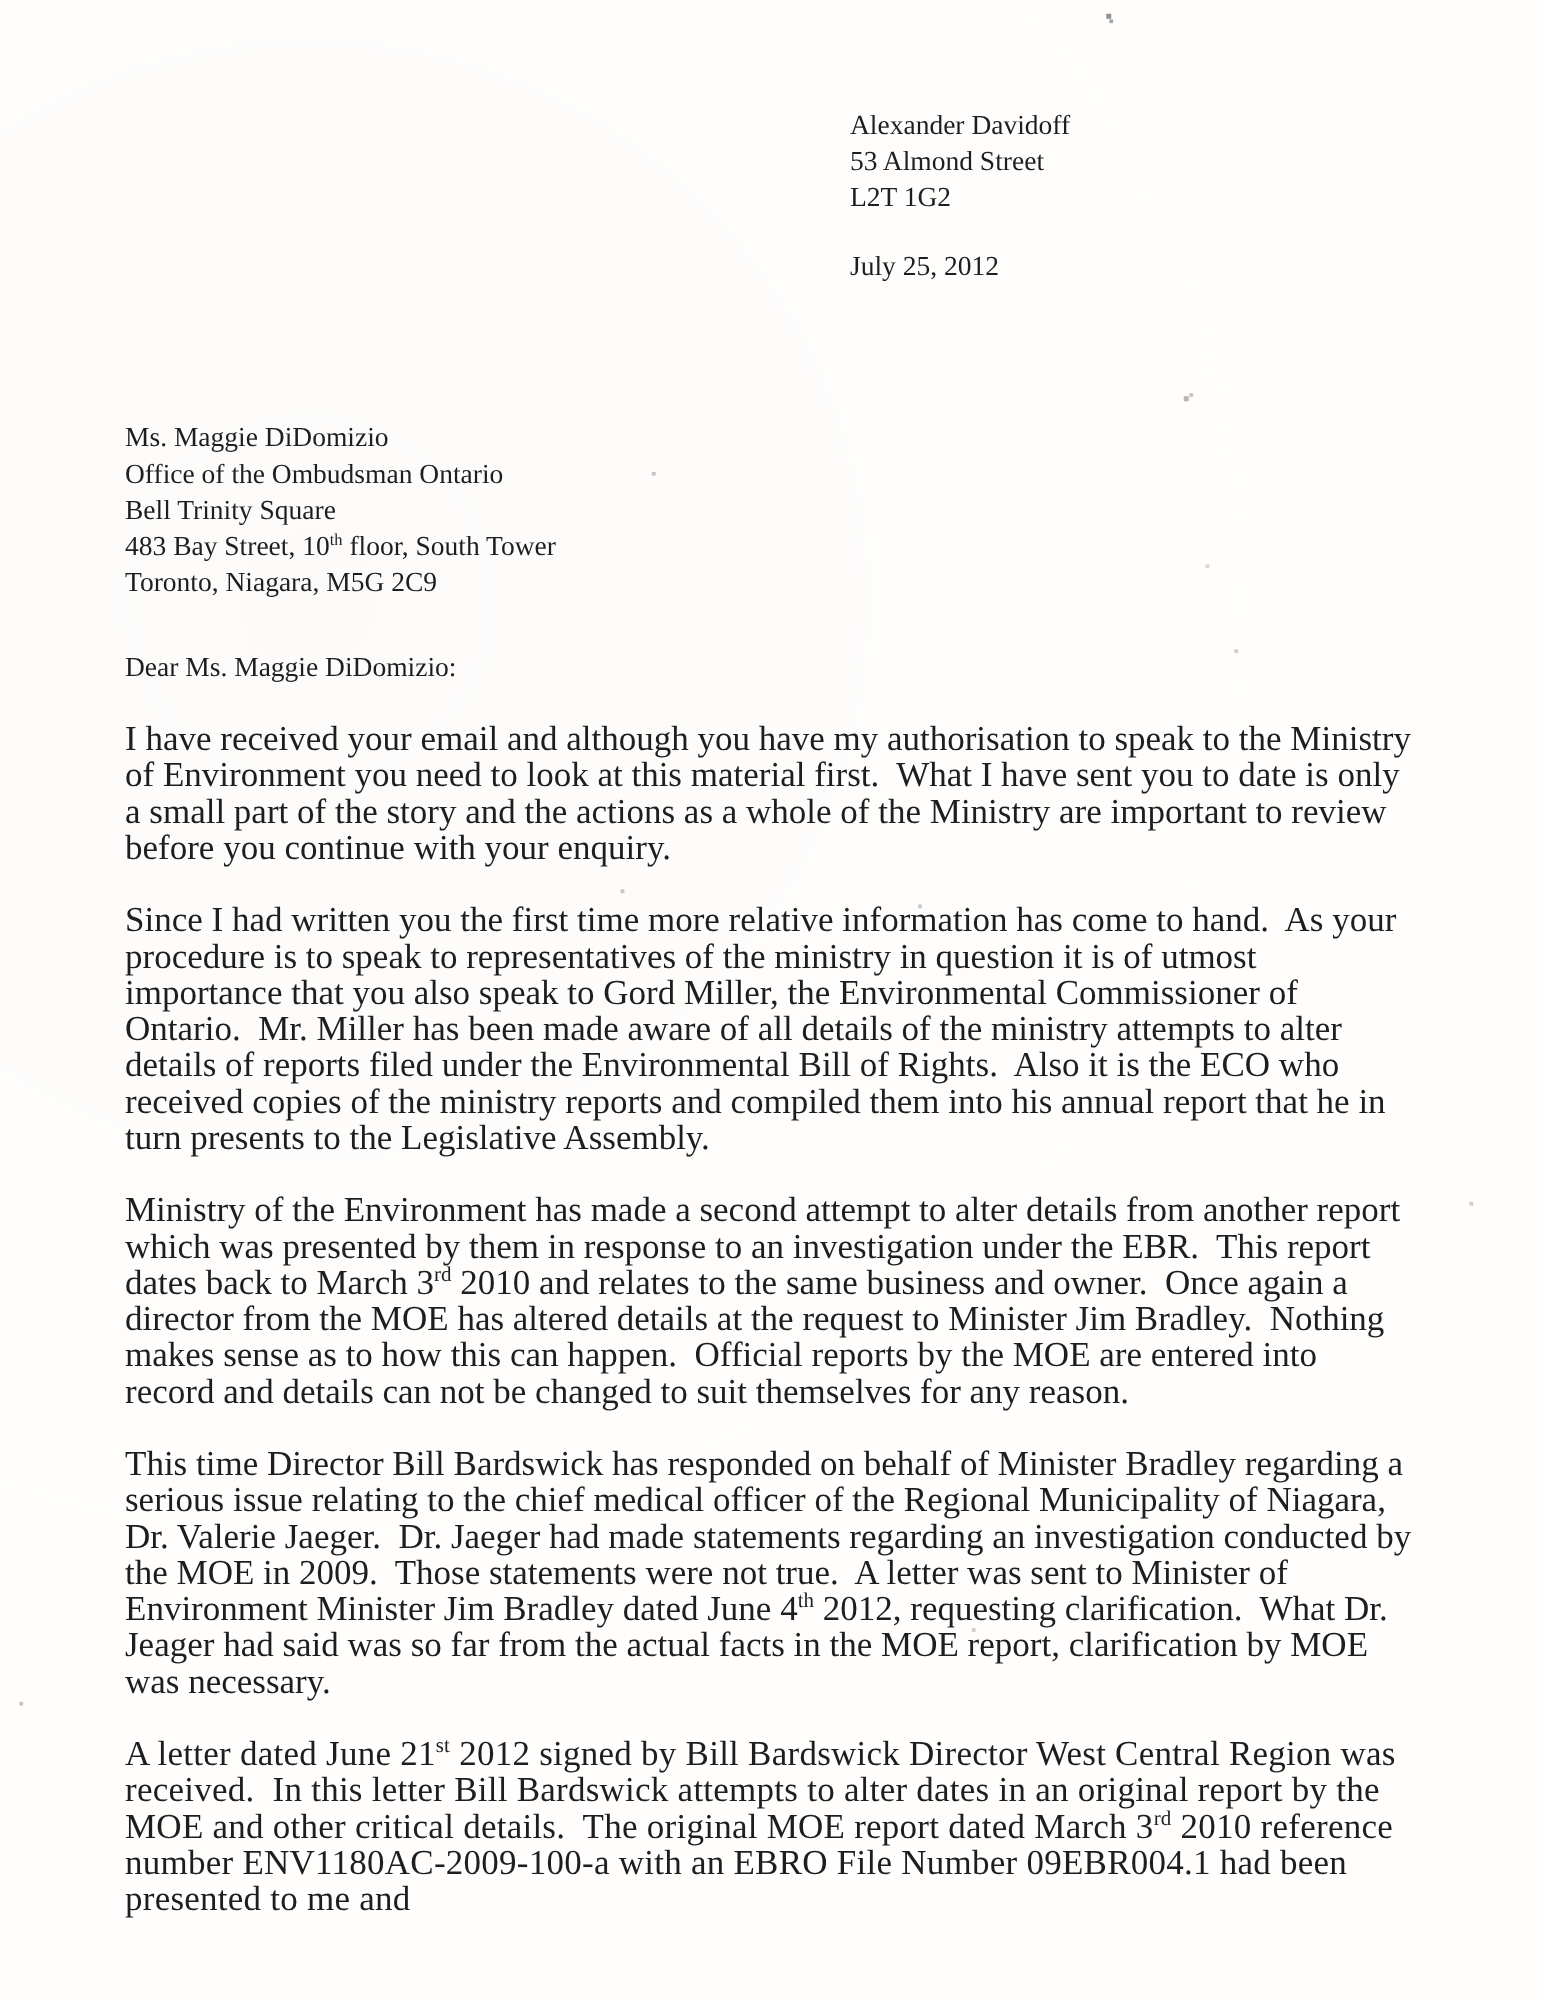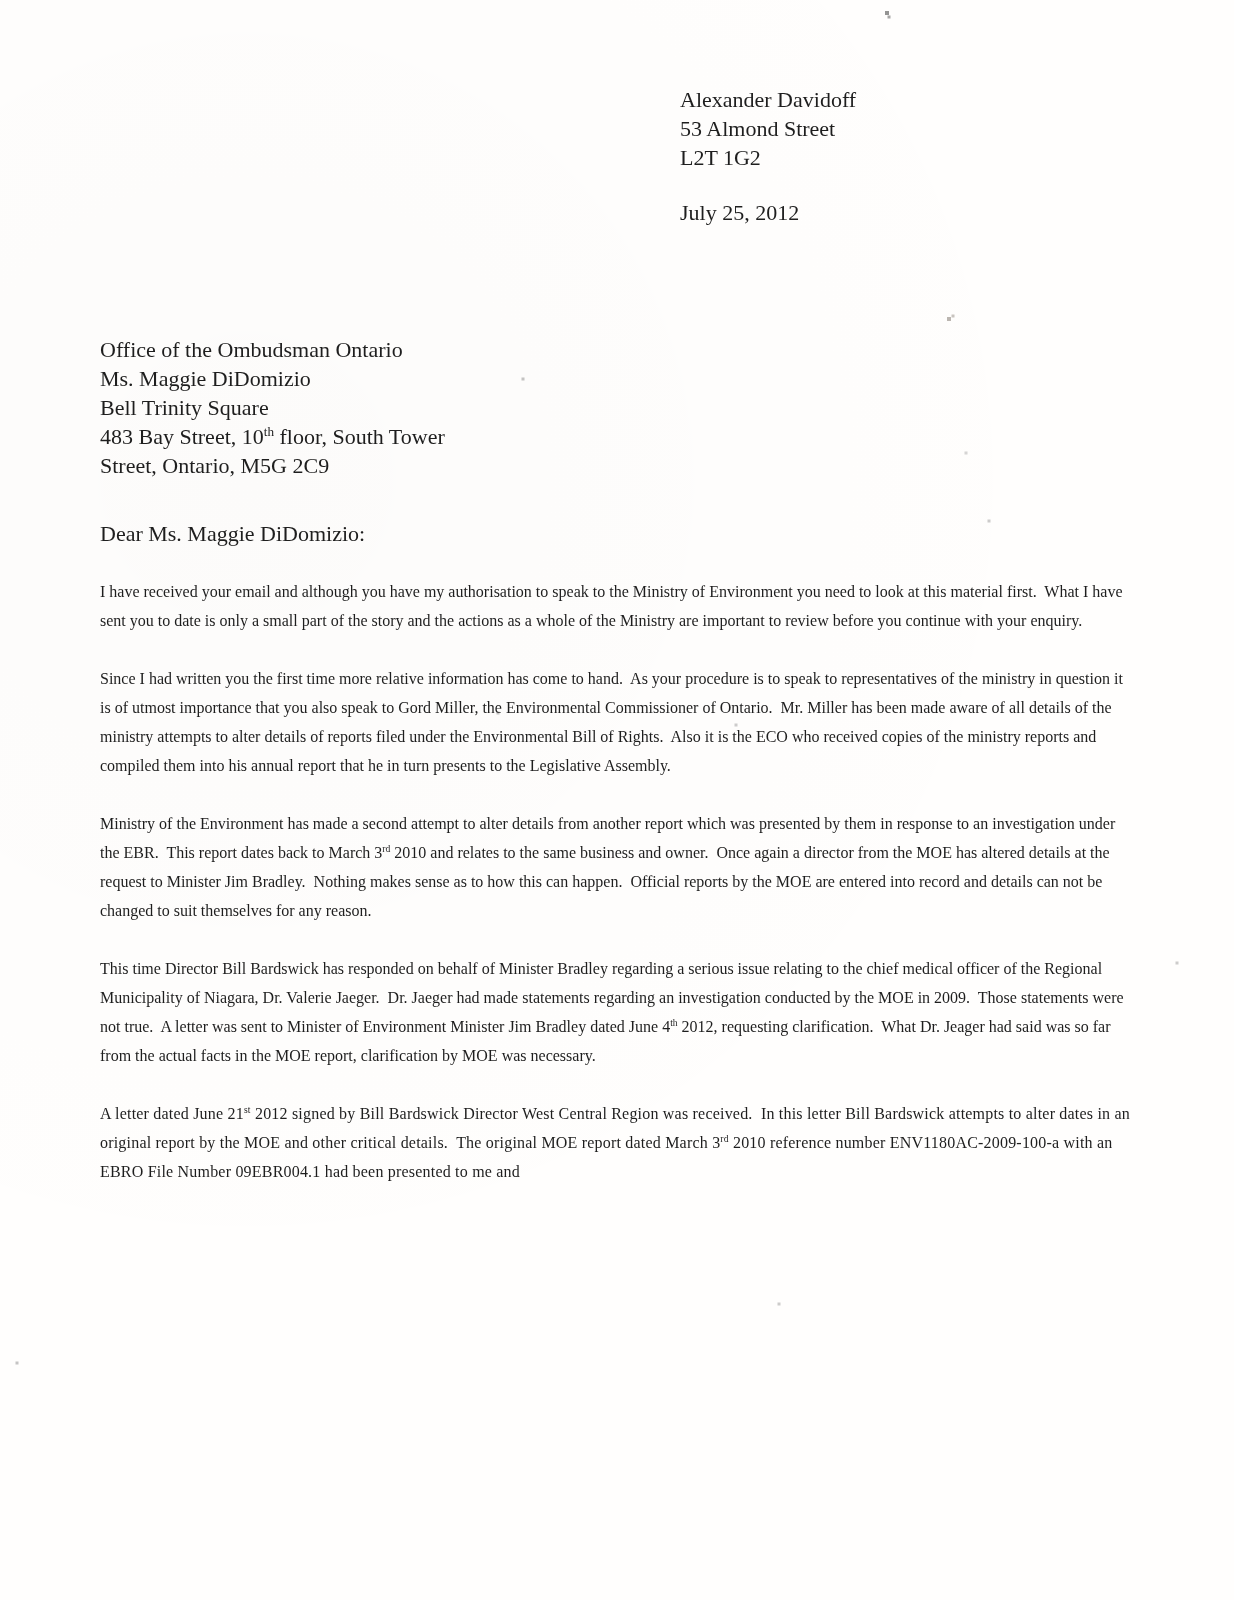--- a/index.html
+++ b/index.html
@@ -42,21 +42,21 @@
   .recipient {
     margin-top: 108px;
   }
   .salutation {
     margin-top: 39px;
     font-size: 22px;
     line-height: 29px;
   }
   .letter-body p {
     margin: 29px 0 0 0;
-    font-size: 16px;
+    font-size: 28px;
     line-height: 29px;
     white-space: pre-wrap;
     text-align: left;
   }
   .letter-body p.bold {
     font-weight: normal;
     letter-spacing: 0.2px;
   }
   sup {
     font-size: 60%;
@@ -100,25 +100,25 @@
 
   <div class="sender">
       <div class="line">Alexander Davidoff</div>
       <div class="line">53 Almond Street</div>
       <div class="line">L2T 1G2</div>
     </div>
 
   <div class="date">July 25, 2012</div>
 
   <div class="recipient">
+      <div class="line"><span>Ms. Maggie DiDomizio</span></div>
       <div class="line"><span>Office of the Ombudsman Ontario</span></div>
-      <div class="line"><span>Ms. Maggie DiDomizio</span></div>
       <div class="line"><span>Bell Trinity Square</span></div>
       <div class="line"><span>483 Bay Street, 10</span><sup>th</sup><span> floor, South Tower</span></div>
-      <div class="line"><span>Street, Ontario, M5G 2C9</span></div>
+      <div class="line"><span>Toronto, Niagara, M5G 2C9</span></div>
     </div>
 
   <div class="salutation">Dear Ms. Maggie DiDomizio:</div>
 
   <div class="letter-body" id="paragraphs">
       <p><span>I have received your email and although you have my authorisation to speak to the Ministry of Environment you need to look at this material first.  What I have sent you to date is only a small part of the story and the actions as a whole of the Ministry are important to review before you continue with your enquiry.</span></p>
       <p><span>Since I had written you the first time more relative information has come to hand.  </span><span class="red-underline">As your procedure is to speak to representatives of the ministry in question it is of utmost importance that you also speak to Gord Miller, the Environmental Commissioner of Ontario.  Mr. Miller has been made aware of all details of the ministry attempts to alter details of reports filed under the Environmental Bill of Rights.  Also it is the ECO who received copies of the ministry reports and compiled them into his annual report that he in turn presents to the Legislative Assembly.</span></p>
       <p><span>Ministry of the Environment has made a second attempt to alter details from another report which was presented by them in response to an investigation under the EBR.  This report dates back to March 3</span><sup>rd</sup><span> 2010 and relates to the same business and owner.  Once again a director from the MOE has altered details at the request to Minister Jim Bradley.  Nothing makes sense as to how this can happen.  Official reports by the MOE are entered into record and details can not be changed to suit themselves for any reason.</span></p>
       <p><span>This time Director Bill Bardswick has responded on behalf of Minister Bradley regarding a serious issue relating to the chief medical officer of the Regional Municipality of Niagara, Dr. Valerie Jaeger.  Dr. Jaeger had made statements regarding an investigation conducted by the MOE in 2009.  Those statements were not true.  A letter was sent to Minister of Environment Minister Jim Bradley dated June 4</span><sup>th</sup><span> 2012, requesting clarification.  What Dr. Jeager had said was so far from the actual facts in the MOE report, clarification by MOE was necessary.</span></p>
       <p class="bold"><span>A letter dated June 21</span><sup>st</sup><span> 2012 signed by Bill Bardswick Director West Central Region was received.  In this letter Bill Bardswick attempts to alter dates in an original report by the MOE and other critical details.  The original MOE report dated March 3</span><sup>rd</sup><span> 2010 reference number ENV1180AC-2009-100-a with an EBRO File Number 09EBR004.1 had been presented to me and</span></p>

